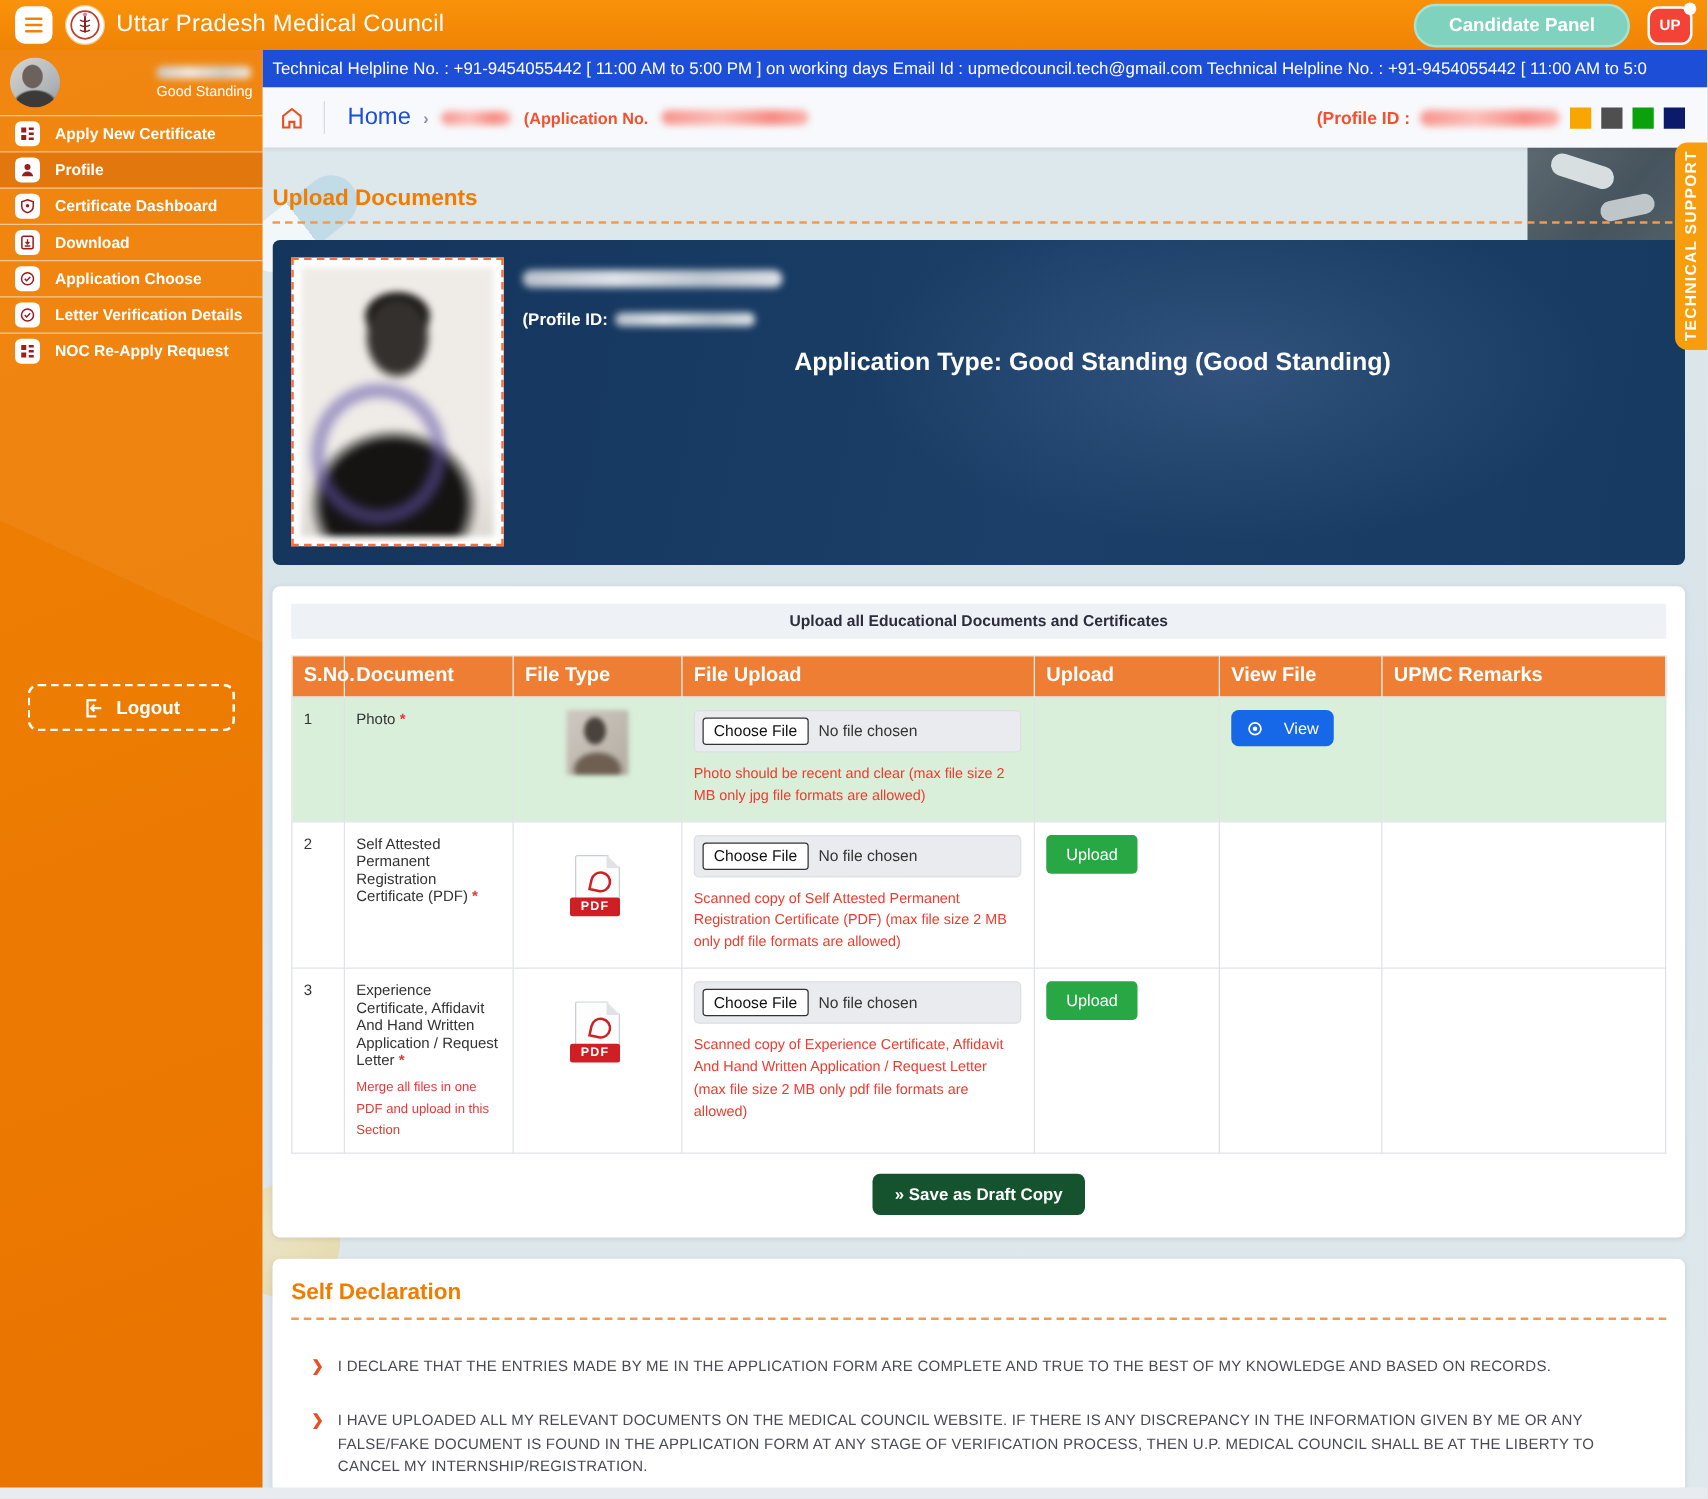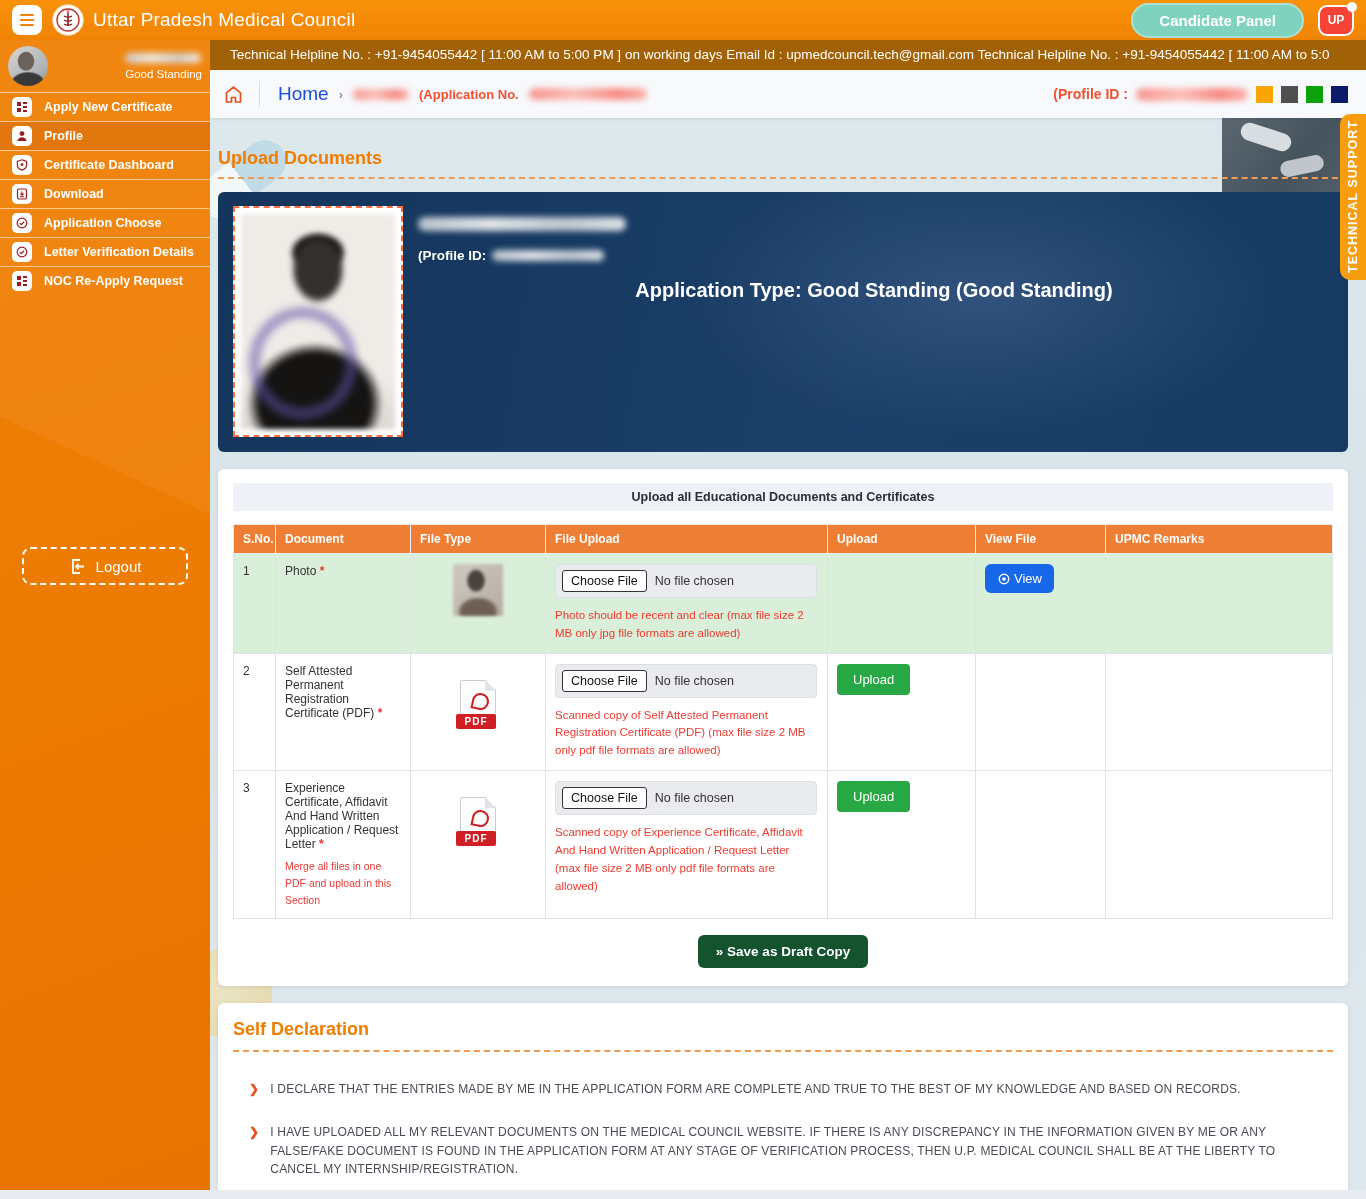--- a/index.html
+++ b/index.html
@@ -68,27 +68,27 @@
   }
   .menu li.active { background:rgba(160,55,0,.18); }
   .icon-chip {
     width:20px; height:20px; background:#fff; border-radius:5px; flex-shrink:0;
     display:flex; align-items:center; justify-content:center;
   }
   .logout-btn {
     display:flex; align-items:center; justify-content:center; gap:10px;
     width:166px; height:38px; margin:252px auto 0;
     border:2px dashed #fff; border-radius:9px; background:transparent;
-    color:#fff; font-size:15px; font-weight:normal; cursor:pointer;
+    color:#fff; font-size:15px; font-weight:bold; cursor:pointer;
   }
   
   .main { flex:1; display:flex; flex-direction:column; min-width:0; position:relative; }
   .helpline-bar {
-    height:30px; background:#a16207; color:#fff; font-size:13.5px;
-    line-height:30px; padding:0 20px; white-space:nowrap; overflow:hidden;
+    height:30px; background:#1d4ed8; color:#fff; font-size:13.5px;
+    line-height:30px; padding:0 8px; white-space:nowrap; overflow:hidden;
   }
   .breadcrumb-bar {
     height:48px; background:#f7f9fc; display:flex; align-items:center;
     padding:0 18px 0 14px; gap:10px; box-shadow:0 1px 3px rgba(40,60,90,.12);
     position:relative; z-index:5;
   }
   .crumb-divider { width:1px; height:26px; background:#d7dbe2; margin:0 8px 0 6px; }
   .crumb-home { color:#1d4ed8; font-size:19px; }
   .crumb-sep { color:#8a93a0; font-size:13px; font-weight:bold; }
   .crumb-app { color:#f4502f; font-size:13px; font-weight:bold; }
@@ -163,21 +163,21 @@
   .table-card {
     position:relative; z-index:1; margin-top:17px; background:#fff; border-radius:6px;
     padding:14px 15px 12px; box-shadow:0 1px 4px rgba(50,60,80,.12);
   }
   .table-caption {
     background:#eef1f6; height:28px; line-height:28px; text-align:center;
     font-size:12.5px; font-weight:bold; color:#2c2c3a; margin-bottom:13px;
   }
   table.docs { width:100%; border-collapse:collapse; table-layout:fixed; font-size:12px; }
   table.docs th {
-    background:#ee7e33; color:#fff; text-align:left; font-size:12px; font-weight:bold;
+    background:#ee7e33; color:#fff; text-align:left; font-size:16px; font-weight:bold;
     padding:7px 9px; border:1px solid #e8ebef;
   }
   table.docs td { border:1px solid #dfe3e8; padding:10px 9px; vertical-align:top; color:#333; }
   tr.row-green td { background:#d9efd9; }
   .req { color:#e53935; font-weight:bold; }
   .doc-note { color:#e53935; font-size:10.5px; margin-top:7px; line-height:1.6; }
   .filetype-cell { text-align:center; }
   .photo-thumb {
     width:50px; height:52px; margin:0 auto; border-radius:2px;
     background:
@@ -215,21 +215,21 @@
   }
   .no-file { font-size:12.5px; color:#333; white-space:nowrap; }
   .hint { color:#ee3b30; font-size:11.5px; line-height:1.55; margin-top:9px; }
   .btn-upload {
     background:#28a745; color:#fff; border:none; border-radius:4px;
     padding:8px 16px; font-size:13px; cursor:pointer;
   }
   .btn-view {
     background:#1668e8; color:#fff; border:none; border-radius:6px;
     padding:7px 12px; font-size:13px; cursor:pointer;
-    display:inline-flex; align-items:center; gap:3px;
+    display:inline-flex; align-items:center; gap:16px;
   }
   .save-row { text-align:center; margin:16px 0 6px; }
   .btn-save {
     background:#14532d; color:#fff; border:none; border-radius:6px;
     padding:9px 18px; font-size:13.5px; font-weight:bold; cursor:pointer;
   }
   .dbl-chev::before { content:"» "; font-weight:bold; }
   
   .decl-card {
     position:relative; z-index:1; margin-top:17px; background:#fff; border-radius:6px;

